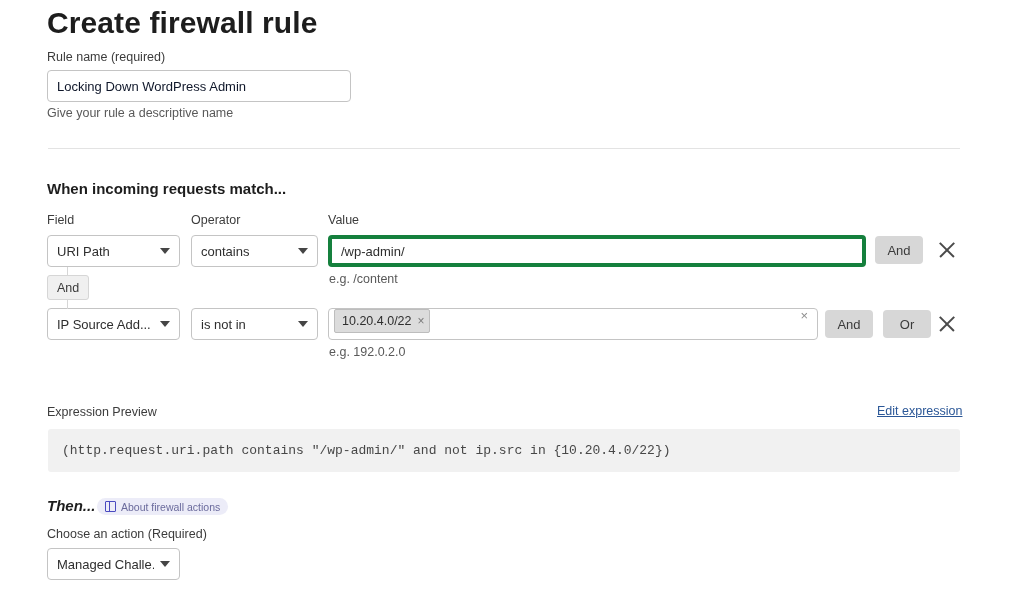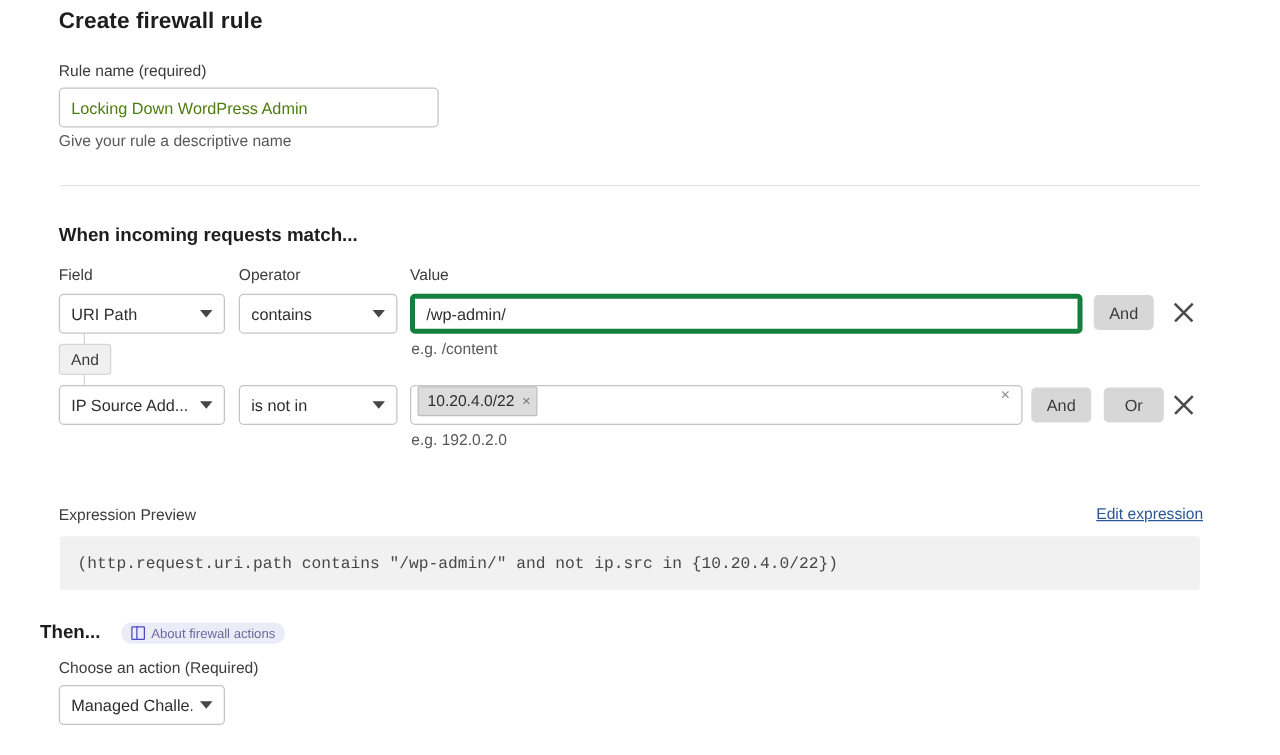--- a/index.html
+++ b/index.html
@@ -19,21 +19,21 @@
     position: relative;
     width: 1024px;
     height: 604px;
   }
 
   
   .page-title {
     position: absolute;
     left: 47px;
     top: 6px;
-    font-size: 18px;
+    font-size: 30px;
     font-weight: bold;
     color: #1d1d1d;
     letter-spacing: 0.1px;
   }
 
   
   .field-label {
     font-size: 12.5px;
     color: #3c3c3c;
     line-height: 16px;
@@ -51,21 +51,21 @@
     left: 47px;
     top: 70px;
     width: 304px;
     height: 32px;
     box-sizing: border-box;
     border: 1px solid #c4c4c4;
     border-radius: 4px;
     background: #ffffff;
     font-family: "Liberation Sans", sans-serif;
     font-size: 13px;
-    color: #4d7c0f;
+    color: #0f172a;
     padding: 0 9px;
     outline: none;
   }
   .rulename-hint { position: absolute; left: 47px; top: 105px; }
 
   
   .divider {
     position: absolute;
     left: 48px;
     top: 148px;
@@ -75,21 +75,21 @@
   }
 
   
   .section-head {
     position: absolute;
     font-size: 15px;
     font-weight: bold;
     color: #1d1d1d;
   }
   #when-head { left: 47px; top: 180px; }
-  #then-head { left: 32px; top: 497px; }
+  #then-head { left: 47px; top: 497px; font-style: italic; }
 
   
   .col-head { position: absolute; top: 212px; }
   #col-field { left: 47px; }
   #col-operator { left: 191px; }
   #col-value { left: 328px; }
 
   
   .sel {
     position: absolute;

